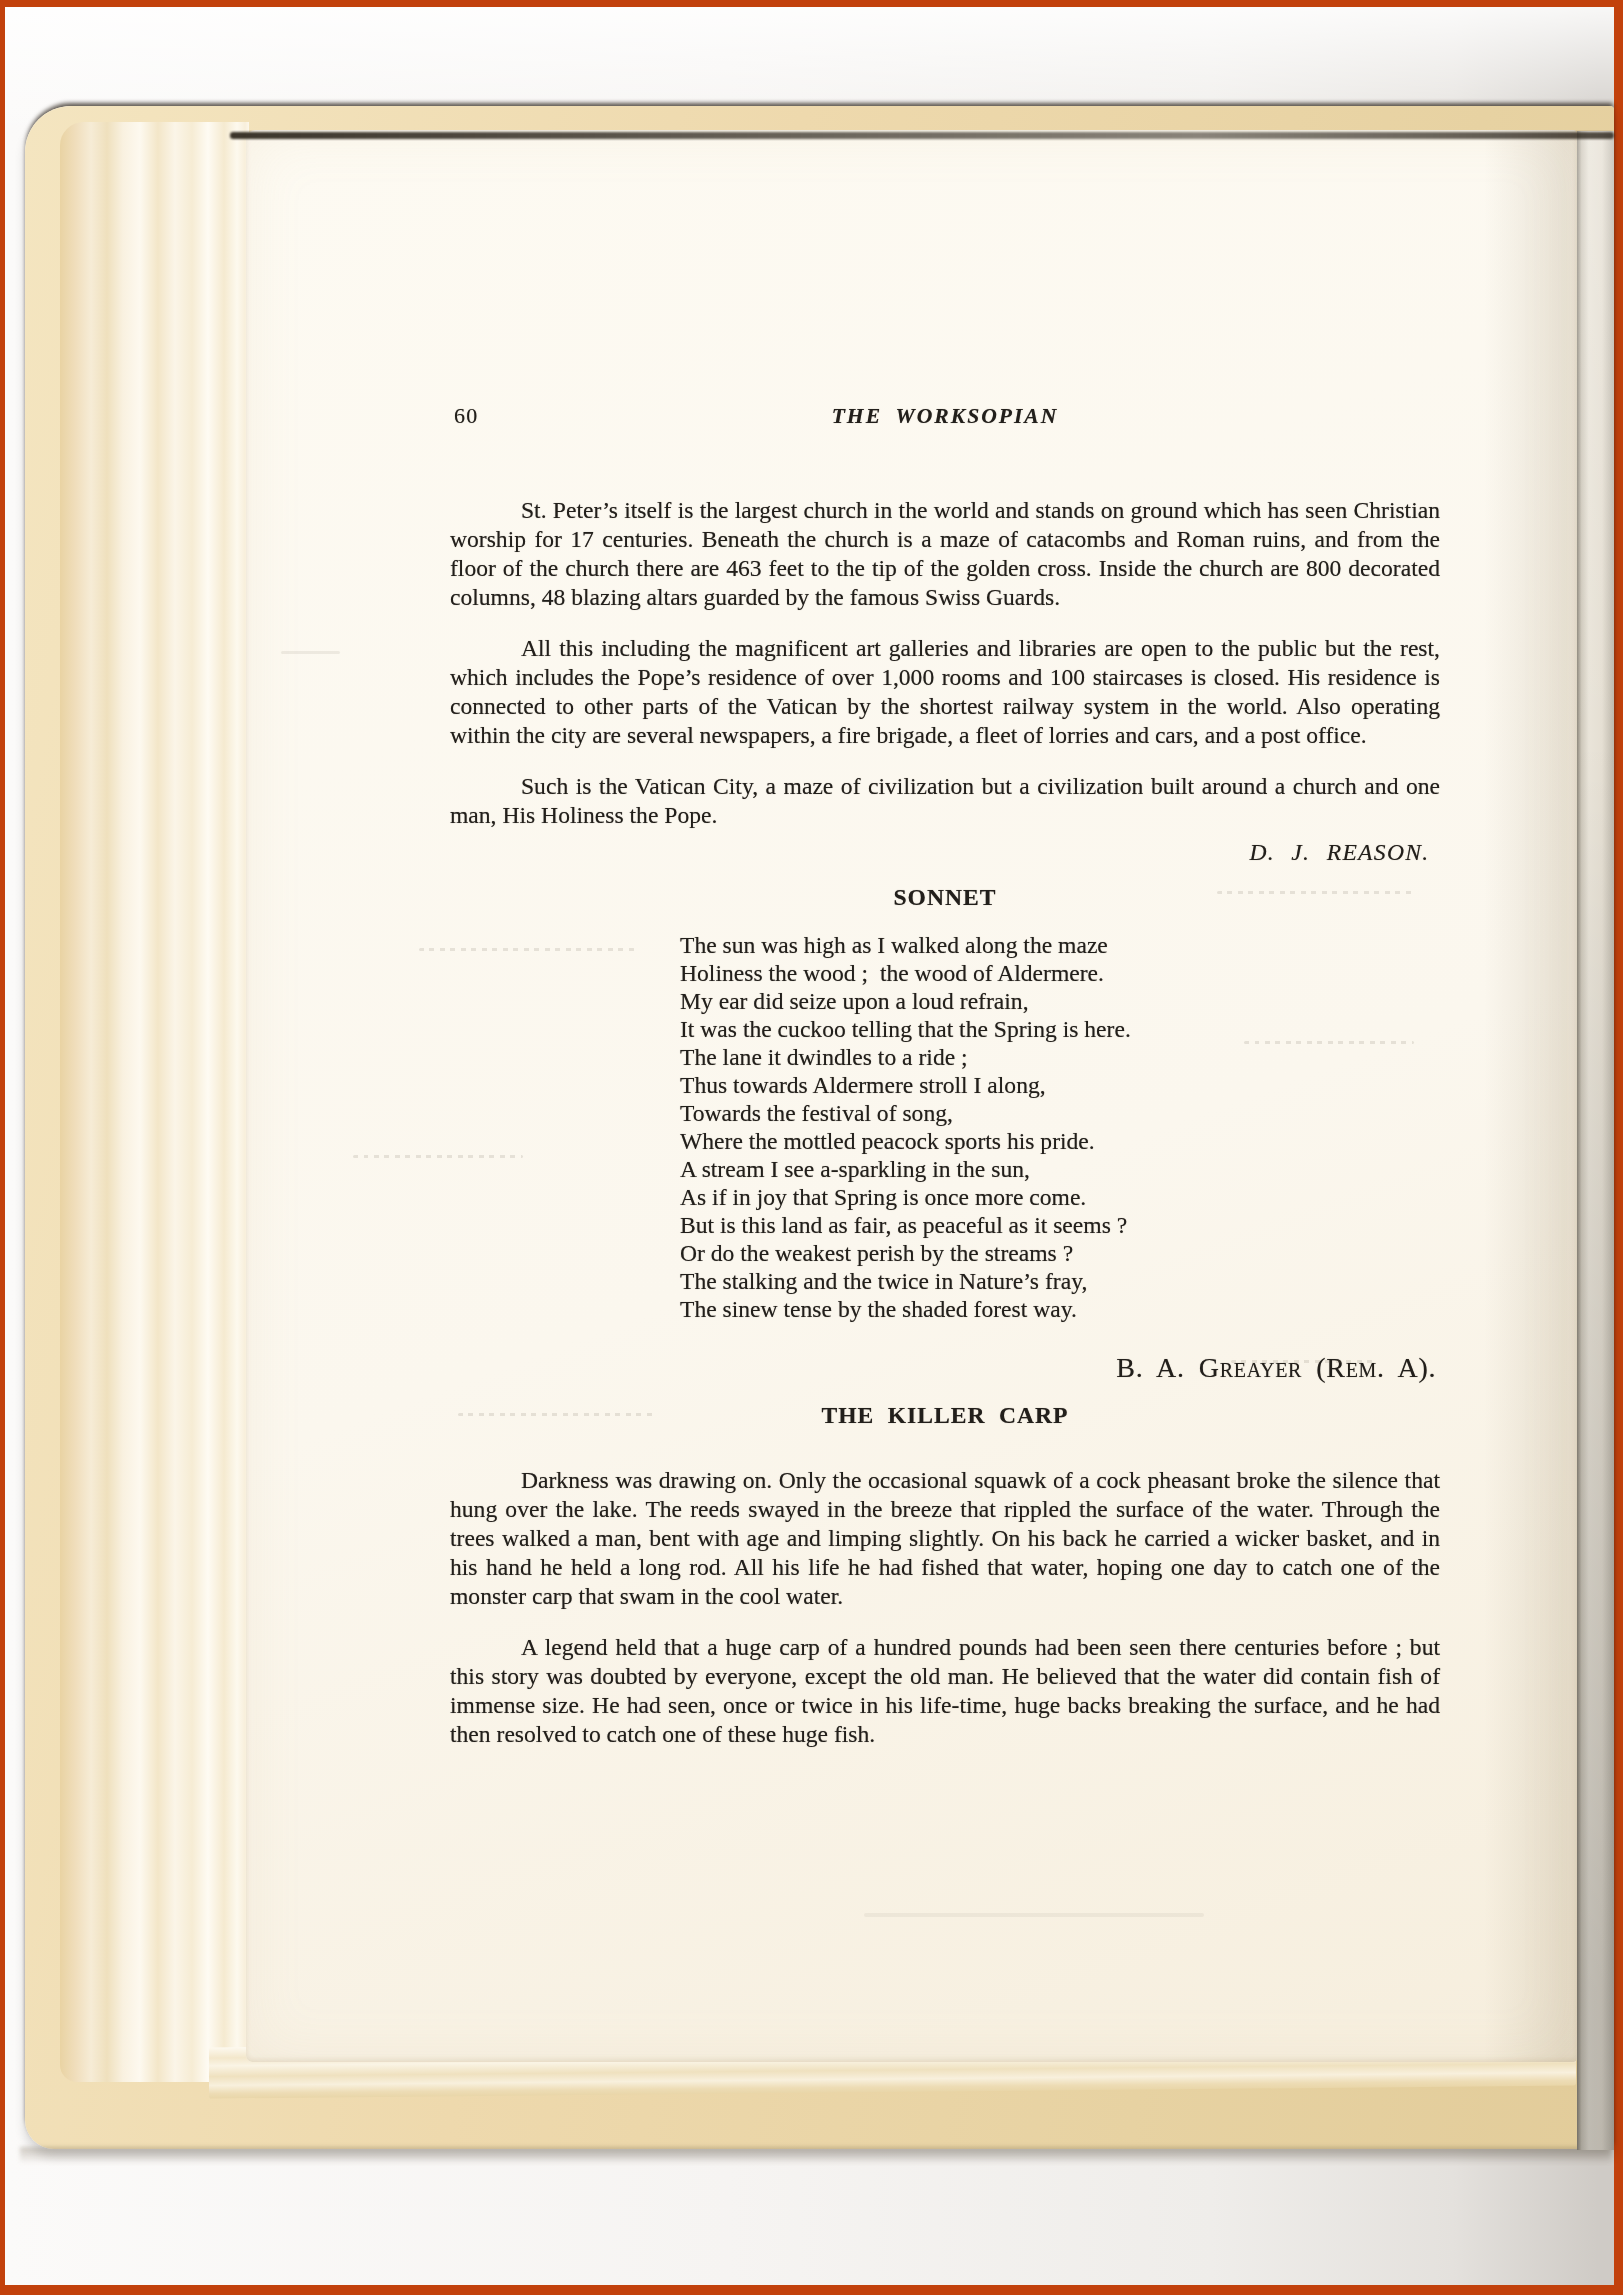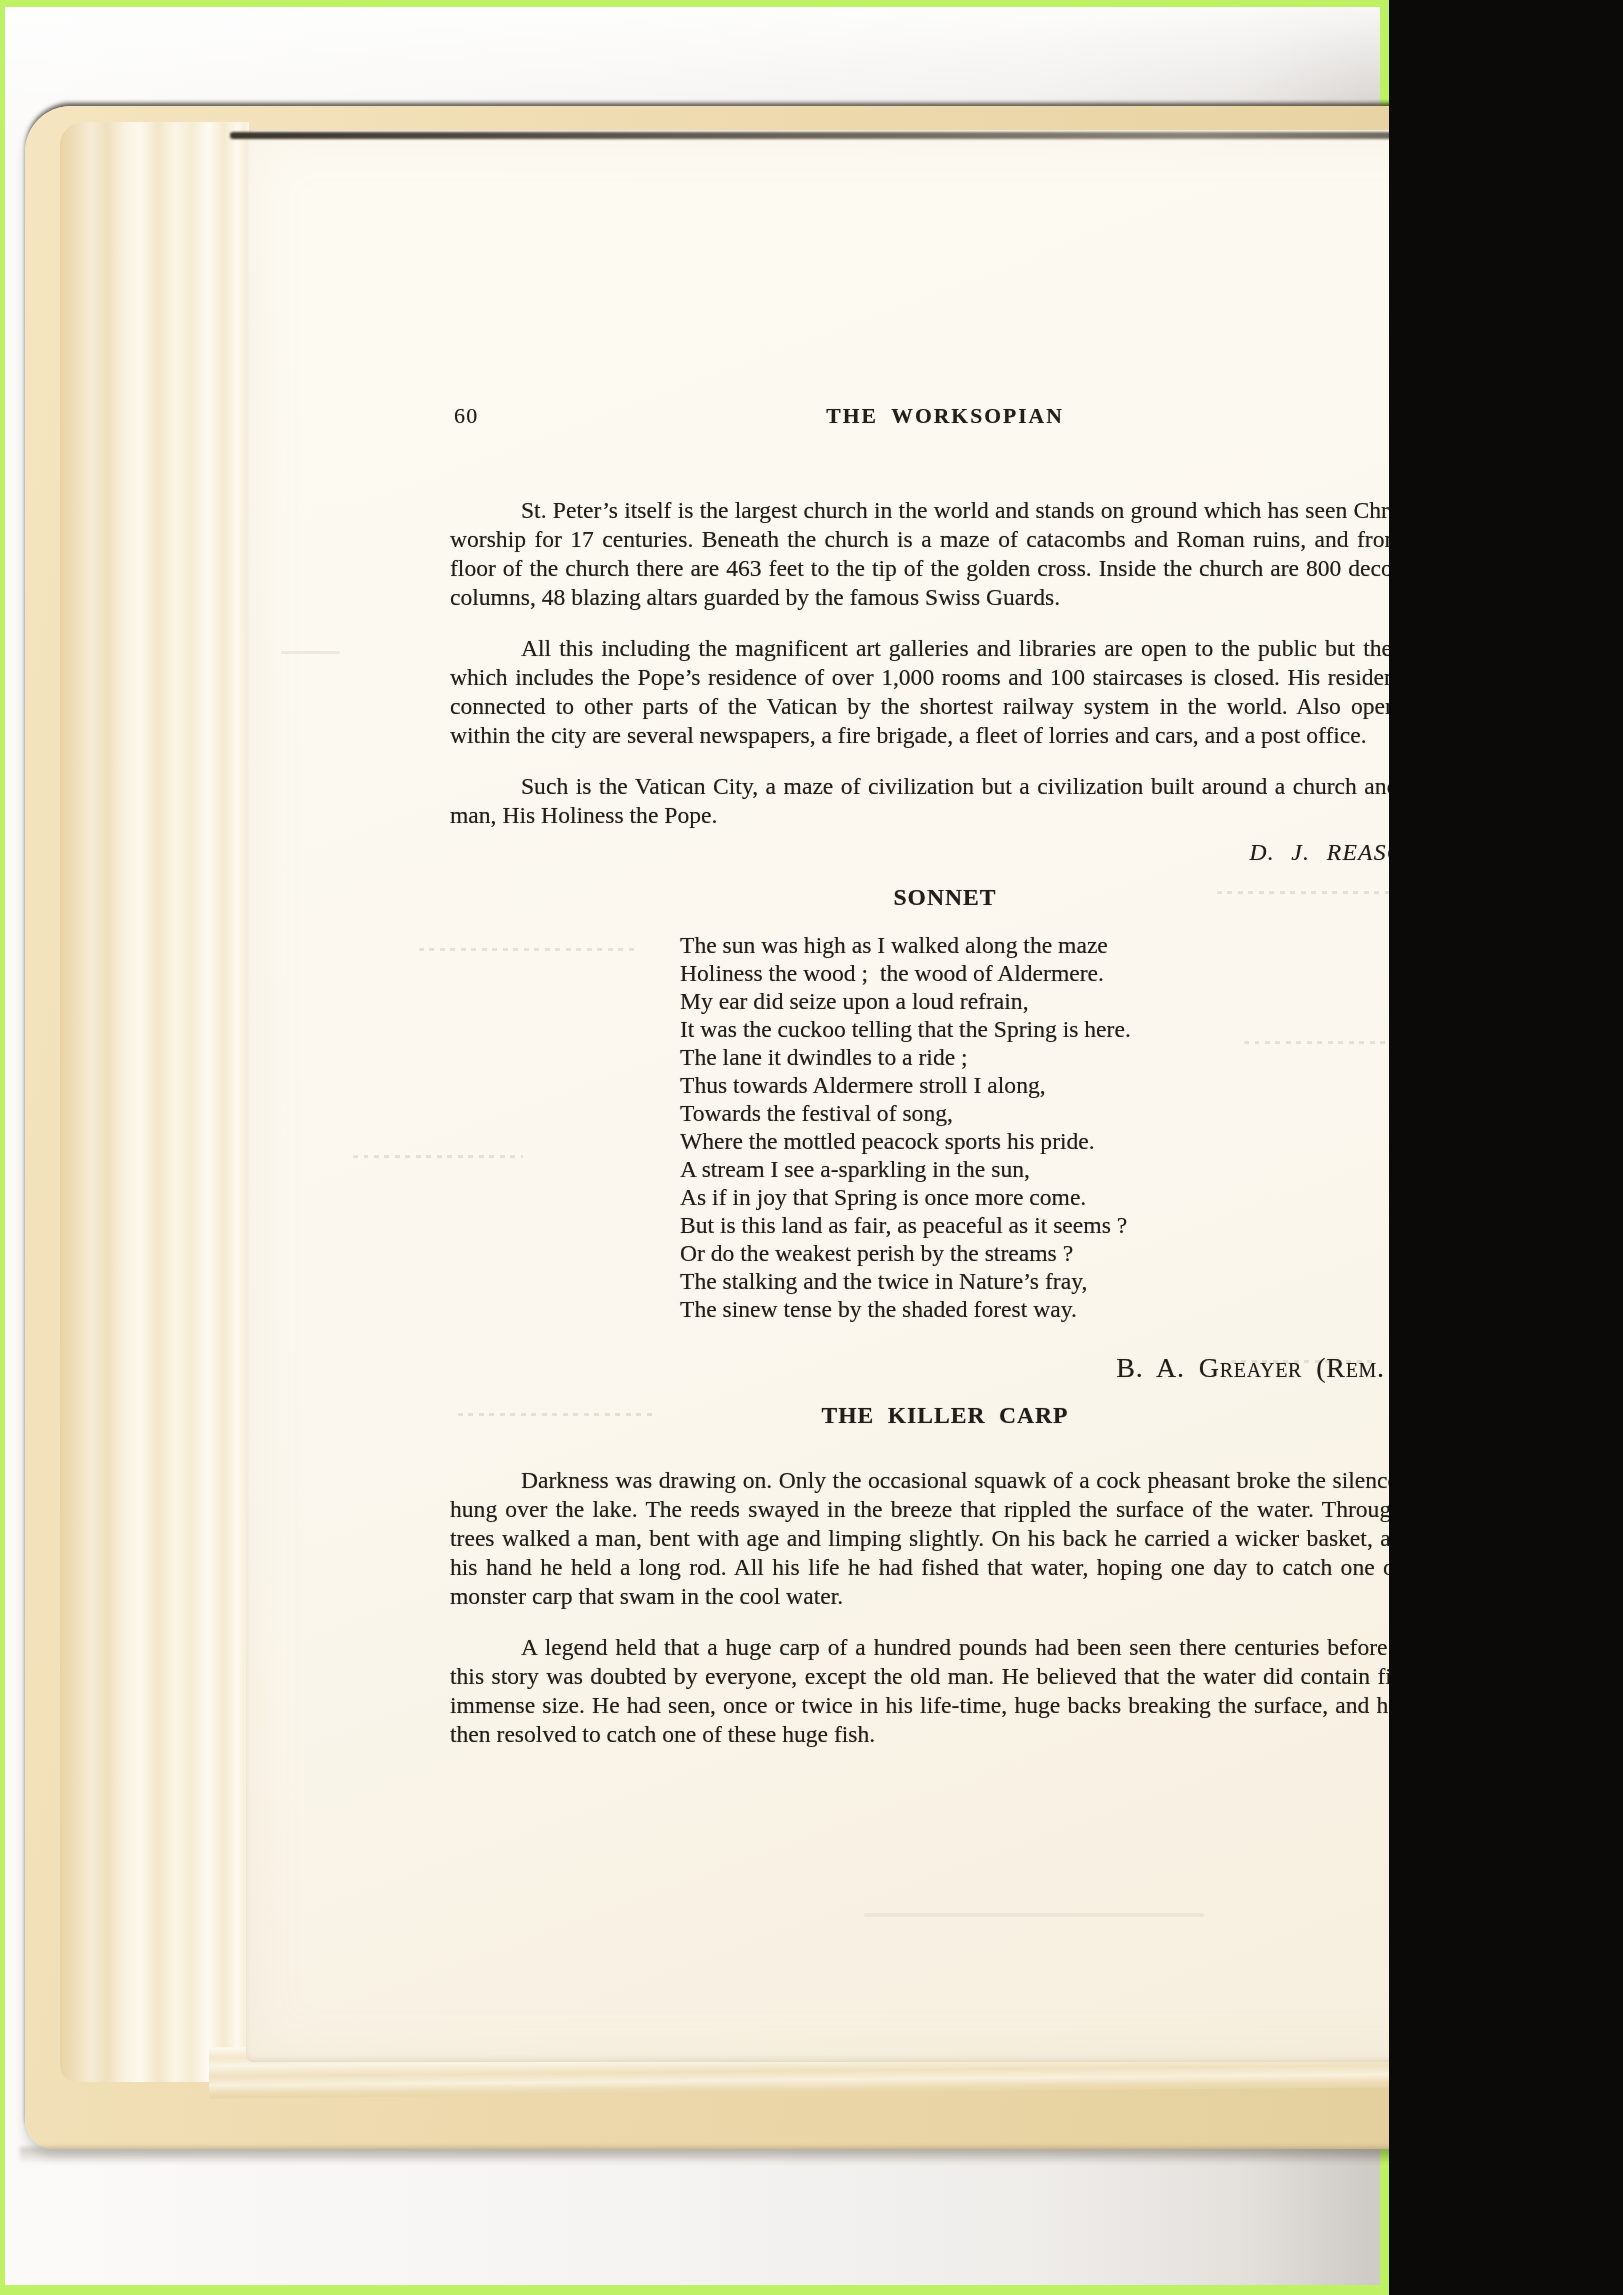--- a/index.html
+++ b/index.html
@@ -1,17 +1,17 @@
 <!DOCTYPE html>
 <html style="font-size:10.5px"><head>
 <meta charset="utf-8">
 <style>
   html,body{margin:0;padding:0;}
   body{width:1623px;height:2295px;background:#0b0a09;font-family:"Liberation Serif", serif;}
-  .scan-root{position:relative;width:1389px;height:2295px;background:#bef264;overflow:hidden;}
+  .scan-root{position:relative;width:1623px;height:2295px;background:#c2410c;overflow:hidden;}
 
   
   .scanner-bed{position:absolute;left:5.2px;top:7.2px;right:9.2px;bottom:10.5px;
     background:linear-gradient(90deg,#fbfaf9 0%,#f6f4f2 45%,#efedea 75%,#e4e1dd 90%,#cfcbc6 99%);
   }
   .scanner-bed::after{content:"";position:absolute;left:0;top:0;right:0;height:131px;
     background:linear-gradient(180deg,rgba(255,255,255,.85),rgba(255,255,255,0));}
 
   
   .book-cover{position:absolute;left:25px;top:106px;width:1589px;height:2043px;
@@ -52,21 +52,21 @@
   .book-shadow{position:absolute;left:19.6px;top:2147px;width:1591px;height:17px;z-index:1;
     background:linear-gradient(180deg,rgba(90,75,50,.28),rgba(0,0,0,0));filter:blur(2px);}
 
   
   .text-column{position:absolute;left:450px;top:401px;width:990px;z-index:10;
     color:#221f1b;font-size:23.6px;line-height:29px;
     text-shadow:0 0 0.8px rgba(35,28,20,.55);}
   .header-row{position:relative;height:30px;}
   .page-number{position:absolute;left:3.9px;top:0;font-size:22px;letter-spacing:1.3px;}
   .running-title{position:absolute;left:0;right:0;top:1.3px;text-align:center;
-    font-weight:bold;font-size:21.6px;letter-spacing:2px;word-spacing:6.5px;}
+    font-weight:bold;font-size:21.6px;letter-spacing:2px;word-spacing:6.5px;font-style:italic;}
 
   .body-para{margin:0;text-align:justify;text-indent:71px;}
   .p-first{margin-top:65px;}
   .p-next{margin-top:22px;}
   .sig-reason{margin-top:7.9px;text-align:right;padding-right:10.5px;
     font-size:23.6px;letter-spacing:1.3px;word-spacing:9.2px;font-style:italic;}
 
   .section-heading{margin-top:16px;text-align:center;font-weight:bold;
     font-size:23.6px;letter-spacing:1px;word-spacing:6.5px;}
   .poem{margin-top:19.6px;margin-left:230px;font-size:23.6px;line-height:28px;}

